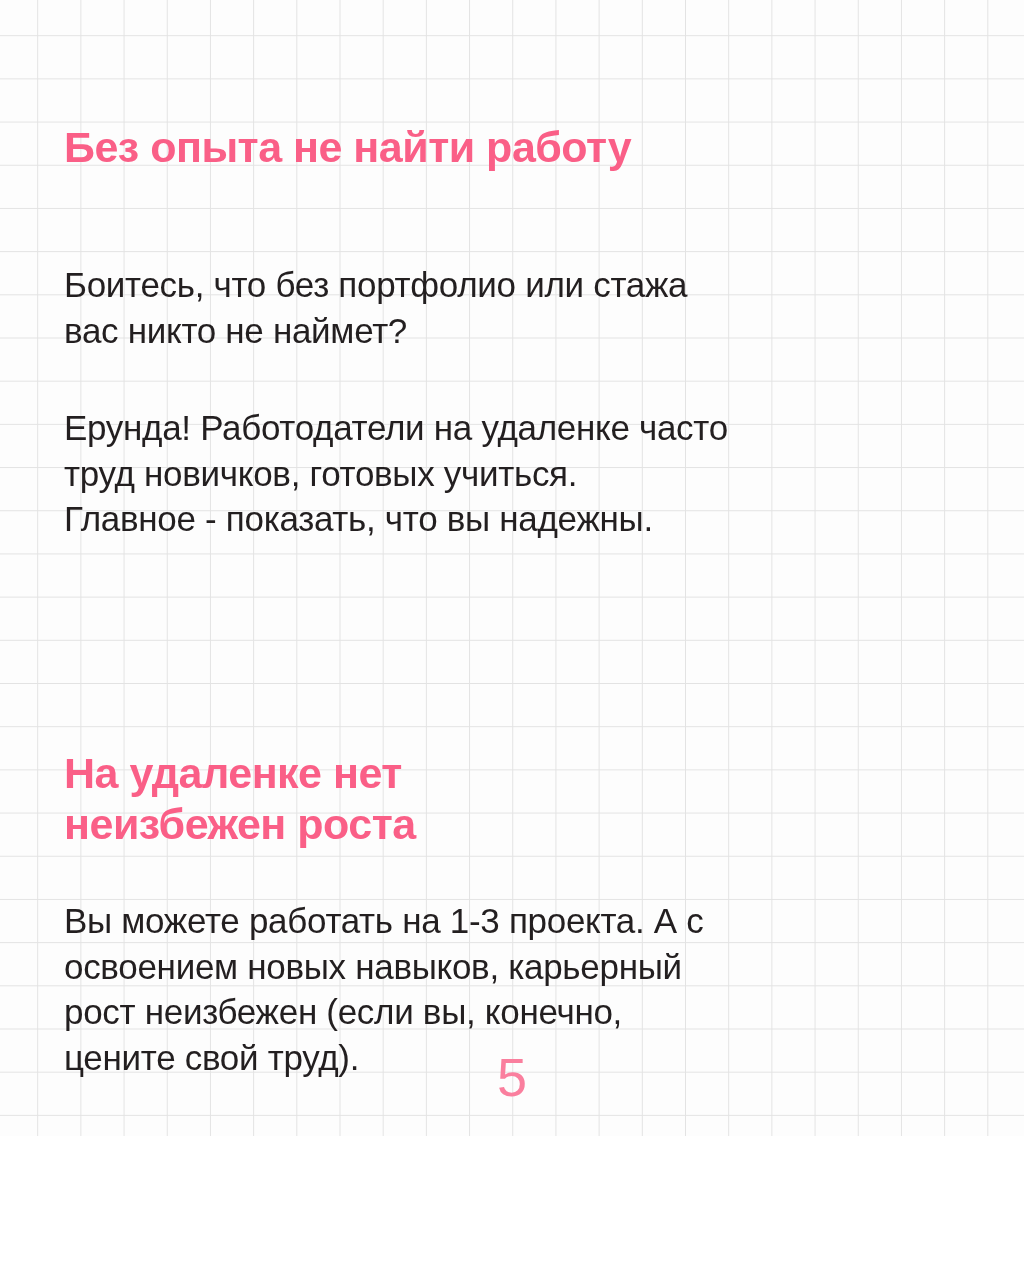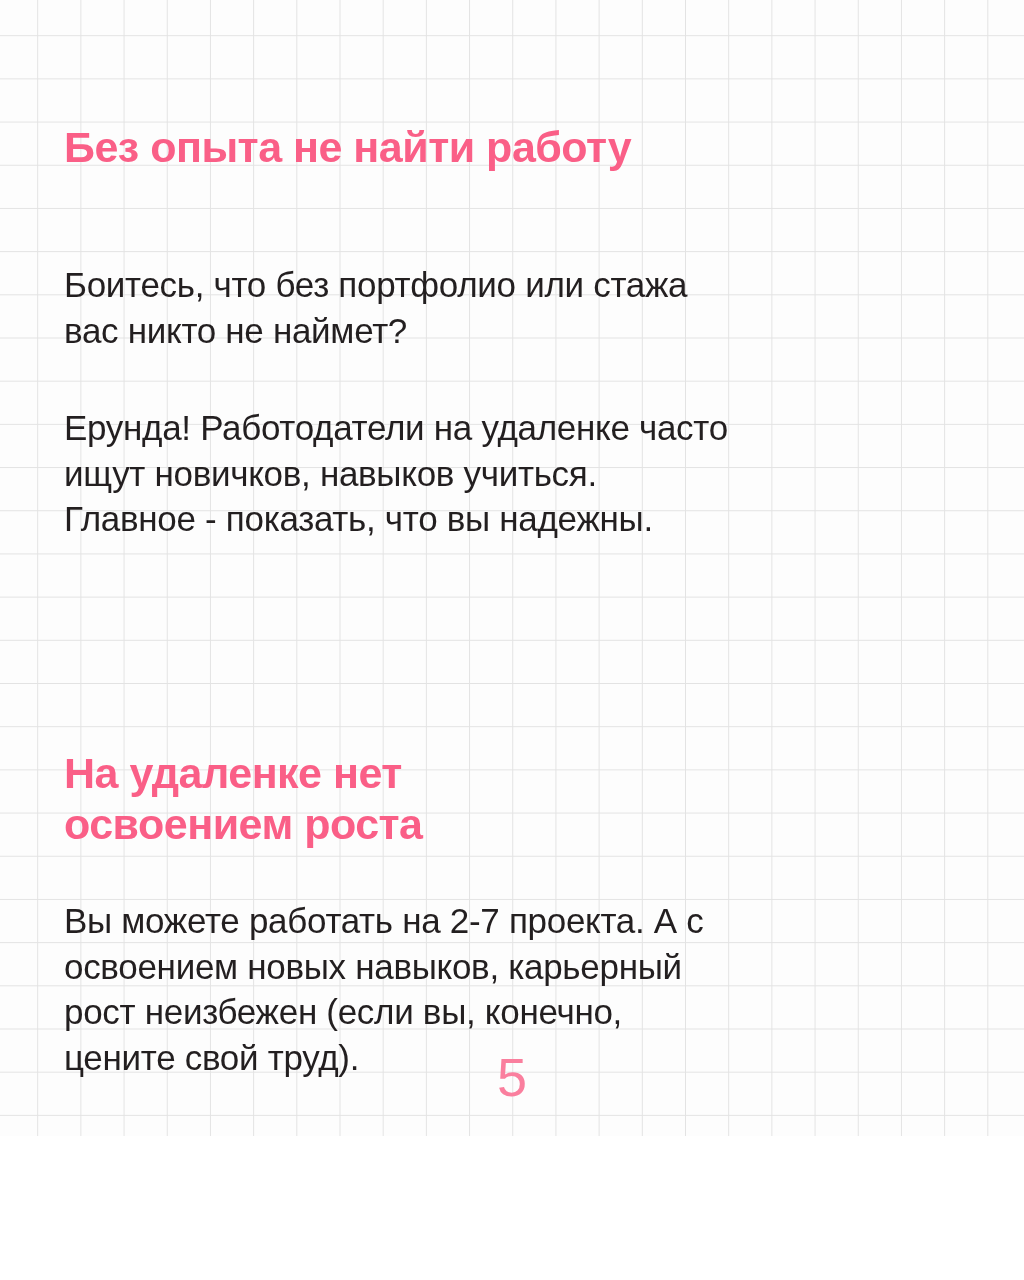--- a/index.html
+++ b/index.html
@@ -89,27 +89,27 @@
 
 <div class="page">
   <div class="content">
 
     <h1 class="heading block" id="section1-heading">Без опыта не найти работу</h1>
 
     <p class="para block" id="section1-para1">Боитесь, что без портфолио или стажа
 вас никто не наймет?</p>
 
     <p class="para block" id="section1-para2">Ерунда! Работодатели на удаленке часто
-ищут новичков, навыков учиться.
+труд новичков, готовых учиться.
 Главное - показать, что вы надежны.</p>
 
     <h1 class="heading block" id="section2-heading">На удаленке нет
-освоением роста</h1>
+неизбежен роста</h1>
 
-    <p class="para block" id="section2-para1">Вы можете работать на 2-7 проекта. А с
+    <p class="para block" id="section2-para1">Вы можете работать на 1-3 проекта. А с
 освоением новых навыков, карьерный
 рост неизбежен (если вы, конечно,
 цените свой труд).</p>
 
   </div>
 
   <div class="page-number">5</div>
 </div>
 
 </body></html>

